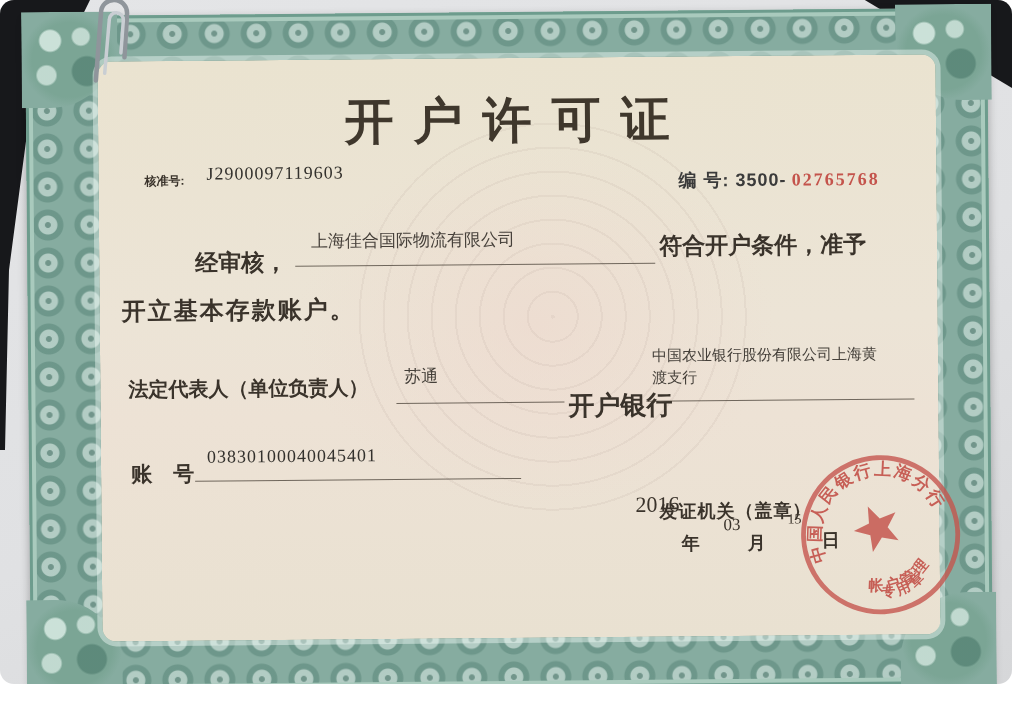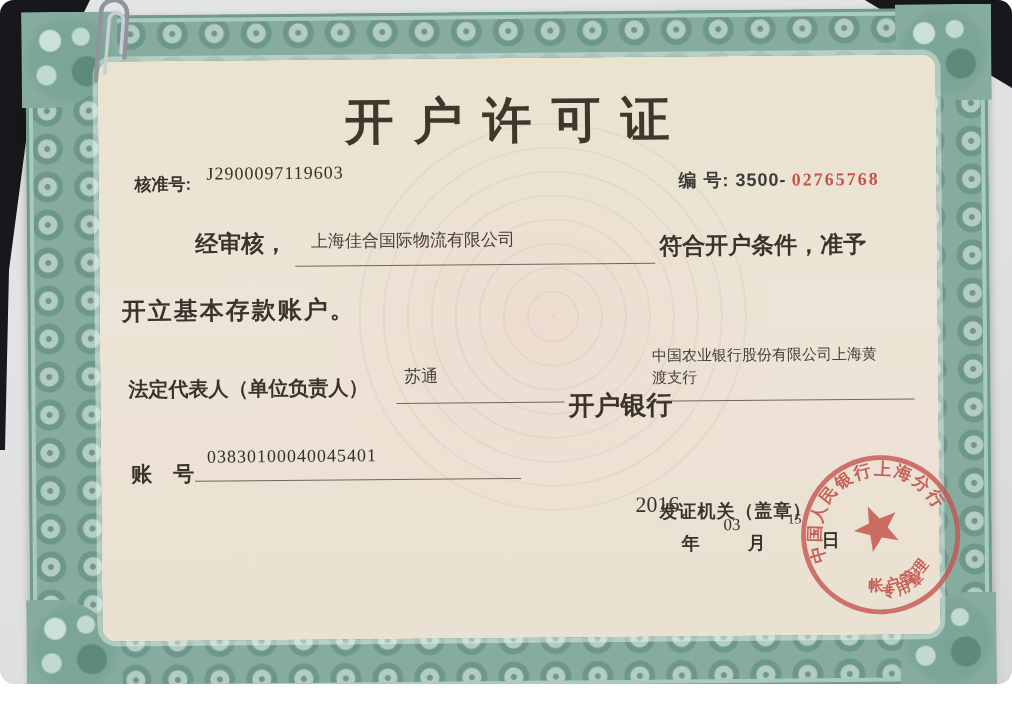--- a/index.html
+++ b/index.html
@@ -78,29 +78,29 @@
     <div class="corner tl"></div>
     <div class="corner tr"></div>
     <div class="corner bl"></div>
     <div class="corner br"></div>
 
     <div class="paper"></div>
     <div class="watermark"></div>
 
     <div class="t title">开户许可证</div>
 
-    <div class="t lbl" style="left:108px;top:158px;font-size:17px;">核准号:</div>
+    <div class="t lbl" style="left:118px;top:158px;font-size:12px;">核准号:</div>
     <div class="t serif" style="left:180px;top:149px;font-size:18px;letter-spacing:1px;color:#33312d;">J2900097119603</div>
 
     <div class="t" style="left:652px;top:158px;font-size:18px;">
       <span class="lbl" style="letter-spacing:1px;color:#3b3b3b;">编 号: 3500-</span>
       <span class="serif red" style="letter-spacing:2px;font-weight:bold;">02765768</span>
     </div>
 
-    <div class="t lbl" style="left:168px;top:214px;font-size:23px;">经审核，</div>
+    <div class="t lbl" style="left:168px;top:233px;font-size:23px;">经审核，</div>
     <div class="t" style="left:284px;top:216px;font-size:17px;color:#46403a;">上海佳合国际物流有限公司</div>
     <div class="underline" style="left:268px;top:252px;width:360px;"></div>
     <div class="t lbl" style="left:632px;top:220px;font-size:23px;">符合开户条件，准予</div>
 
     <div class="t lbl" style="left:94px;top:280px;font-size:24px;letter-spacing:2px;">开立基本存款账户。</div>
 
     <div class="t lbl" style="left:100px;top:361px;font-size:20px;">法定代表人（单位负责人）</div>
     <div class="t" style="left:376px;top:352px;font-size:17px;color:#45403a;">苏通</div>
     <div class="underline" style="left:368px;top:390px;width:168px;"></div>
 

